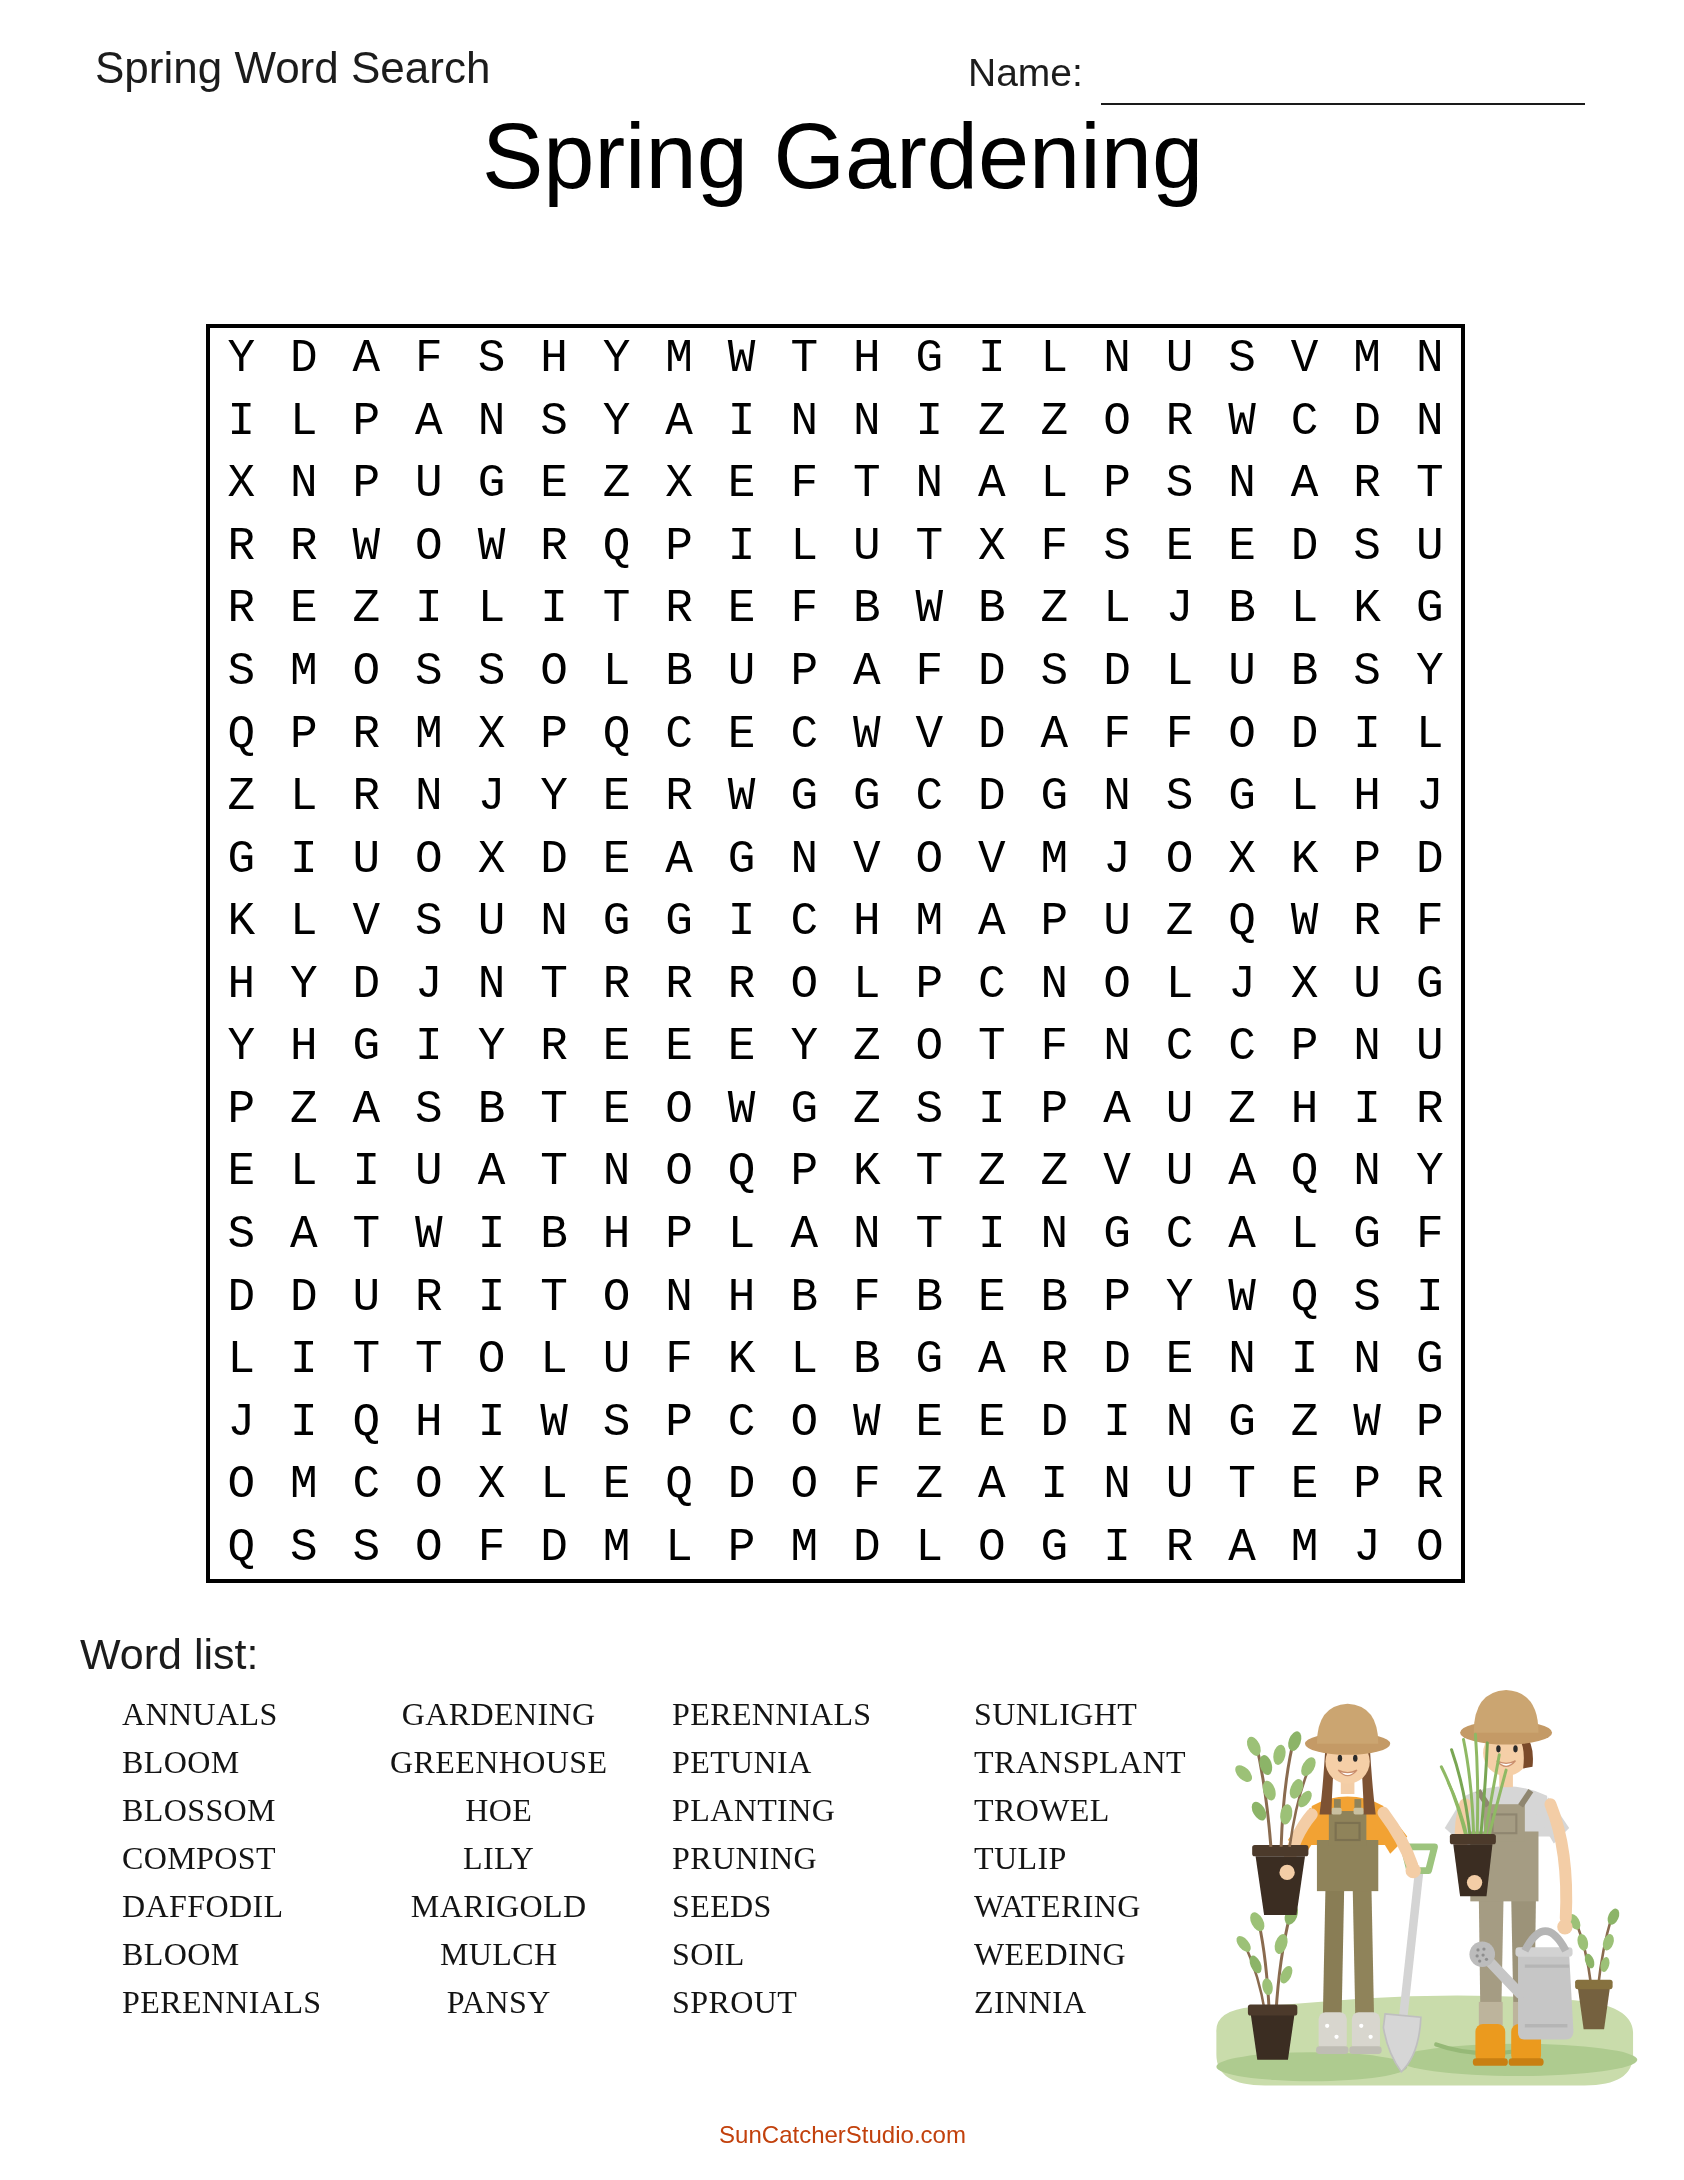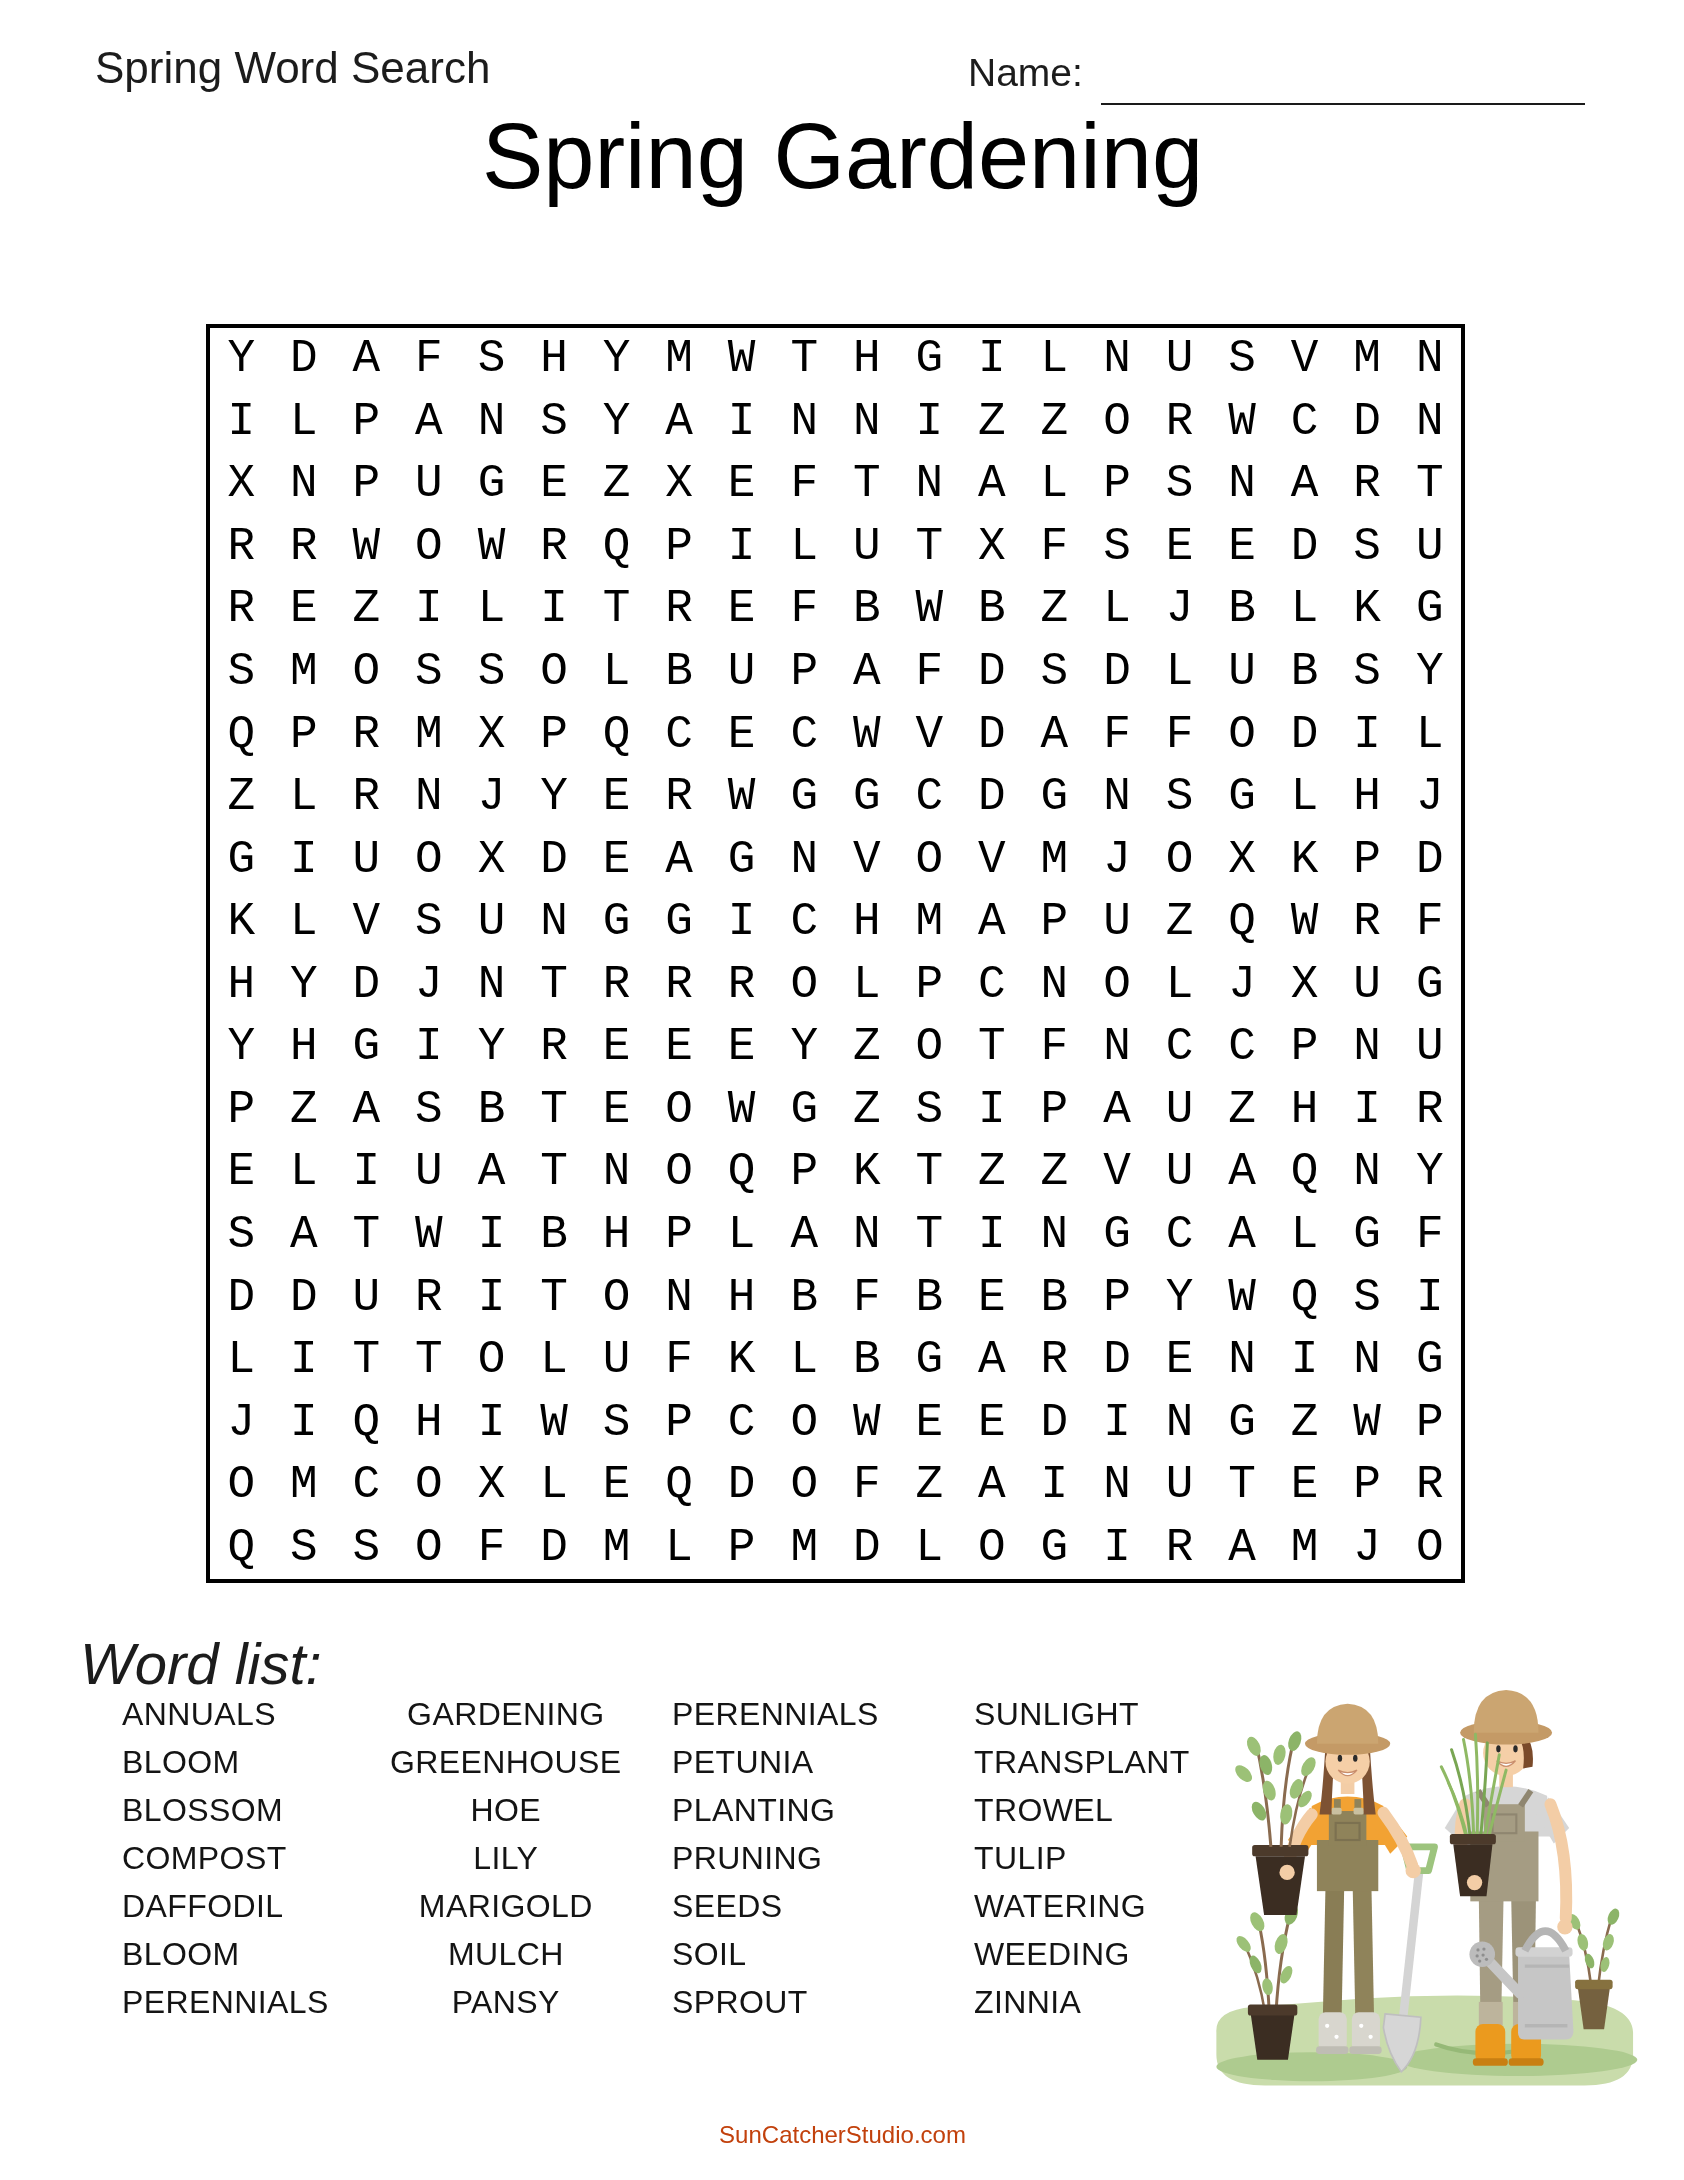--- a/index.html
+++ b/index.html
@@ -13,23 +13,23 @@
 
   .puzzle-title{position:absolute;left:0;right:0;top:104px;margin:0;text-align:center;
                 font-size:92px;font-weight:normal;letter-spacing:0px;color:#000;}
 
   #grid{position:absolute;left:206px;top:324px;width:1259px;height:1259px;
         border:4.3px solid #000;box-sizing:border-box;
         display:grid;grid-template-columns:repeat(20,1fr);grid-template-rows:repeat(20,1fr);
         font-family:"Liberation Mono",monospace;font-size:46px;color:#000;}
   #grid .cell{display:flex;align-items:center;justify-content:center;line-height:1;}
 
-  .wordlist-label{position:absolute;left:80px;top:1630px;font-size:58px;color:#1c1c1c;font-style:italic;}
+  .wordlist-label{position:absolute;left:80px;top:1630px;font-size:43px;color:#1c1c1c;}
   .word-col{position:absolute;top:1690px;font-size:32px;color:#141414;}
-  .word-col .word{height:48px;line-height:48px;letter-spacing:0.4px;}
+  .word-col .word{height:48px;line-height:48px;letter-spacing:0.4px;font-family:Liberation Serif, serif;}
   #wcol0{left:122px;} #wcol1{left:390px;text-align:center;} #wcol2{left:672px;} #wcol3{left:974px;}
 
   .illus{position:absolute;left:1184px;top:1661px;width:484px;height:433px;}
 
   .footer{position:absolute;left:0;right:0;top:2121px;text-align:center;
           font-size:24px;color:#c2410c;}
 </style>
 </head>
 <body>
 

